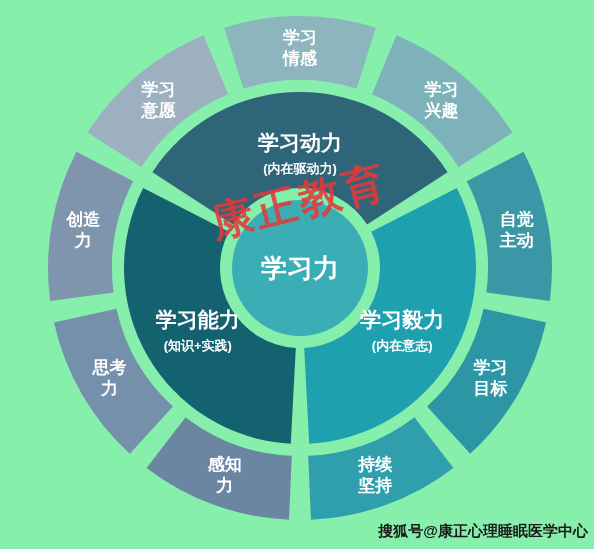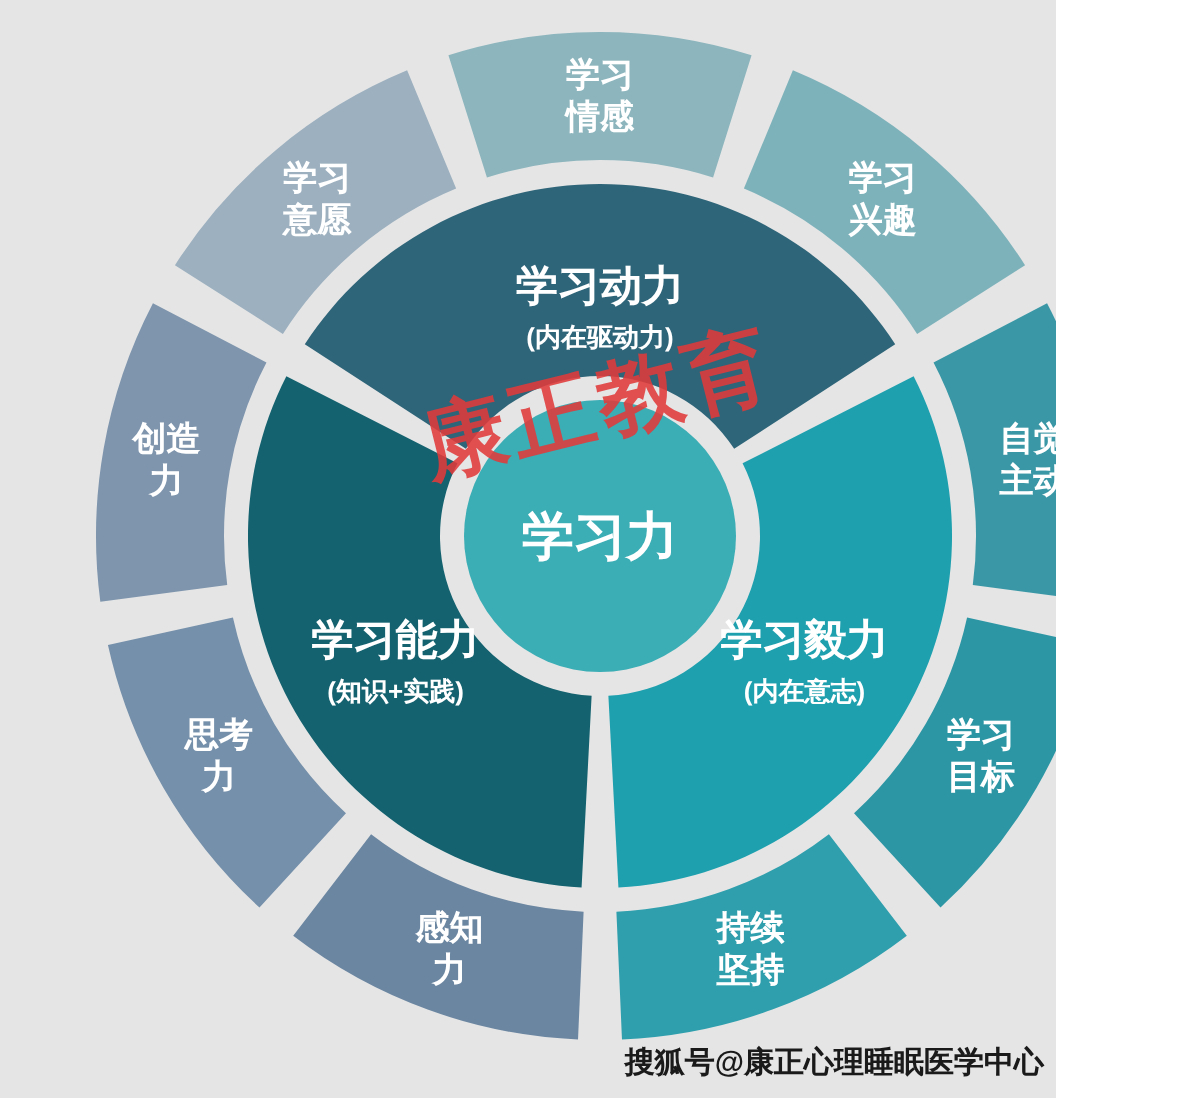--- a/index.html
+++ b/index.html
@@ -3,24 +3,24 @@
 <meta charset="utf-8">
 <style>
   html, body {
     margin: 0;
     padding: 0;
     background: #ffffff;
     font-family: "Liberation Sans", "DejaVu Sans", sans-serif;
   }
   .stage {
     position: relative;
-    width: 528px;
+    width: 594px;
     height: 549px;
     overflow: hidden;
-    background: #e5e5e5;
+    background: #86efac;
   }
   svg { display: block; }
   .seg-label {
     font-weight: bold;
     fill: #ffffff;
   }
   .watermark {
     position: absolute;
     left: 212px;
     top: 196px;

